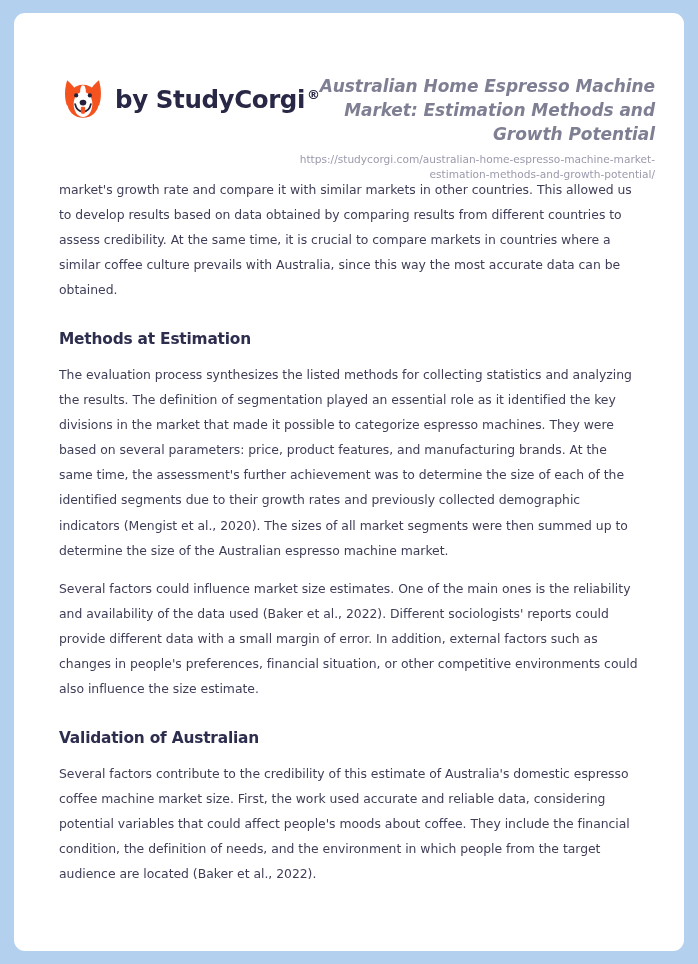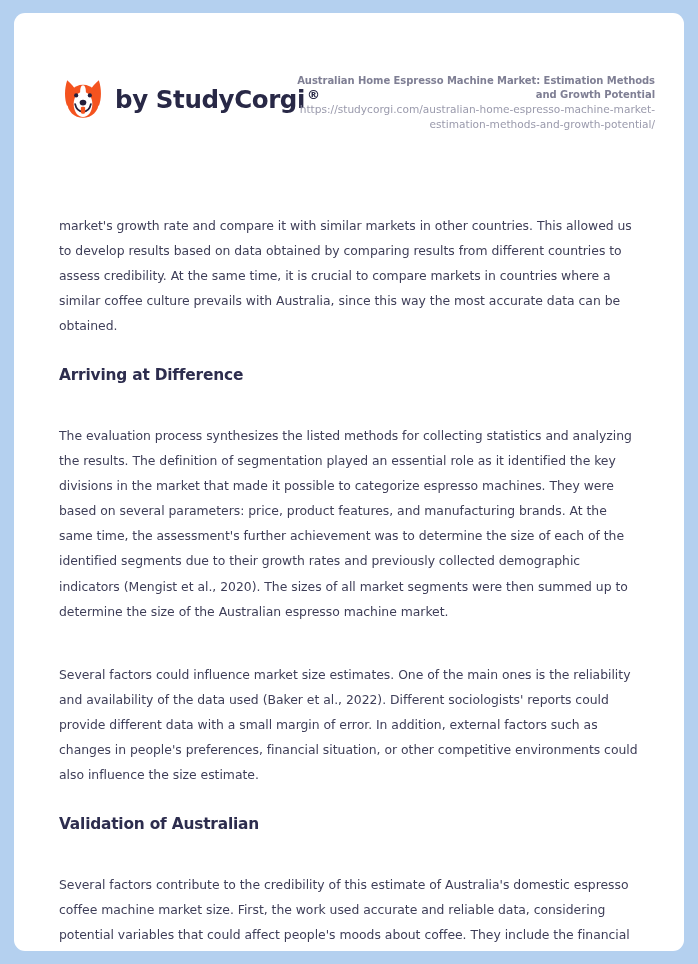--- a/index.html
+++ b/index.html
@@ -75,29 +75,30 @@
   .doc-meta {
     position: absolute;
     right: 29px;
     top: 61px;
     width: 360px;
     text-align: right;
   }
 
   .doc-title {
     font-family: "DejaVu Sans", sans-serif;
-    font-size: 10px;
+    font-size: 17px;
     font-weight: 700;
     color: #7f7f94;
     line-height: 1.42;
     letter-spacing: -0.06px;
+    font-style: italic;
   }
 
   .doc-url {
-    margin-top: 0;
+    margin-top: 6px;
     font-family: "DejaVu Sans", sans-serif;
     font-size: 10.6px;
     font-weight: 400;
     color: #9a9aac;
     line-height: 1.42;
     word-break: break-all;
   }
 
   
   .article {
@@ -116,22 +117,22 @@
   .heading {
     font-family: "DejaVu Sans", sans-serif;
     font-size: 15.4px;
     font-weight: 700;
     color: #2d2d4e;
     letter-spacing: -0.2px;
     line-height: 1.3;
   }
 
   .sec-gap-heading { margin-top: 27px; }
-  .sec-gap-para    { margin-top: 38px; }
-  .first-para      { margin-top: 72px; }
+  .sec-gap-para    { margin-top: 13px; }
+  .first-para      { margin-top: 36px; }
 </style>
 </head>
 <body>
 
 <div class="page">
 
   <div class="header">
 
     <div class="brand">
       <span class="brand-logo">
@@ -164,21 +165,21 @@
       <div class="doc-title">Australian Home Espresso Machine Market: Estimation Methods and Growth Potential</div>
       <div class="doc-url">https://studycorgi.com/australian-home-espresso-machine-market-estimation-methods-and-growth-potential/</div>
     </div>
 
   </div>
 
   <div class="article">
 
     <p class="para first-para">market's growth rate and compare it with similar markets in other countries. This allowed us to develop results based on data obtained by comparing results from different countries to assess credibility. At the same time, it is crucial to compare markets in countries where a similar coffee culture prevails with Australia, since this way the most accurate data can be obtained.</p>
 
-    <h2 class="heading sec-gap-heading">Arriving at Difference</h2>
+    <h2 class="heading sec-gap-heading">Methods at Estimation</h2>
     <p class="para sec-gap-para">The evaluation process synthesizes the listed methods for collecting statistics and analyzing the results. The definition of segmentation played an essential role as it identified the key divisions in the market that made it possible to categorize espresso machines. They were based on several parameters: price, product features, and manufacturing brands. At the same time, the assessment's further achievement was to determine the size of each of the identified segments due to their growth rates and previously collected demographic indicators (Mengist et al., 2020). The sizes of all market segments were then summed up to determine the size of the Australian espresso machine market.</p>
 
     <p class="para sec-gap-para">Several factors could influence market size estimates. One of the main ones is the reliability and availability of the data used (Baker et al., 2022). Different sociologists' reports could provide different data with a small margin of error. In addition, external factors such as changes in people's preferences, financial situation, or other competitive environments could also influence the size estimate.</p>
 
     <h2 class="heading sec-gap-heading">Validation of Australian</h2>
     <p class="para sec-gap-para">Several factors contribute to the credibility of this estimate of Australia's domestic espresso coffee machine market size. First, the work used accurate and reliable data, considering potential variables that could affect people's moods about coffee. They include the financial condition, the definition of needs, and the environment in which people from the target audience are located (Baker et al., 2022).</p>
 
   </div>
 
 </div>

